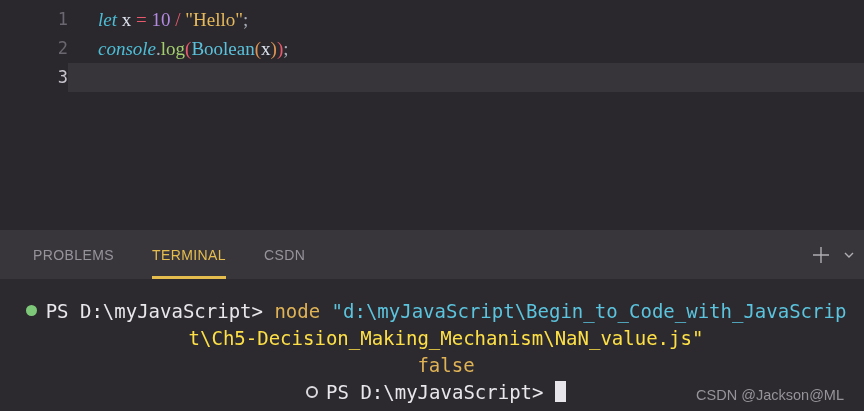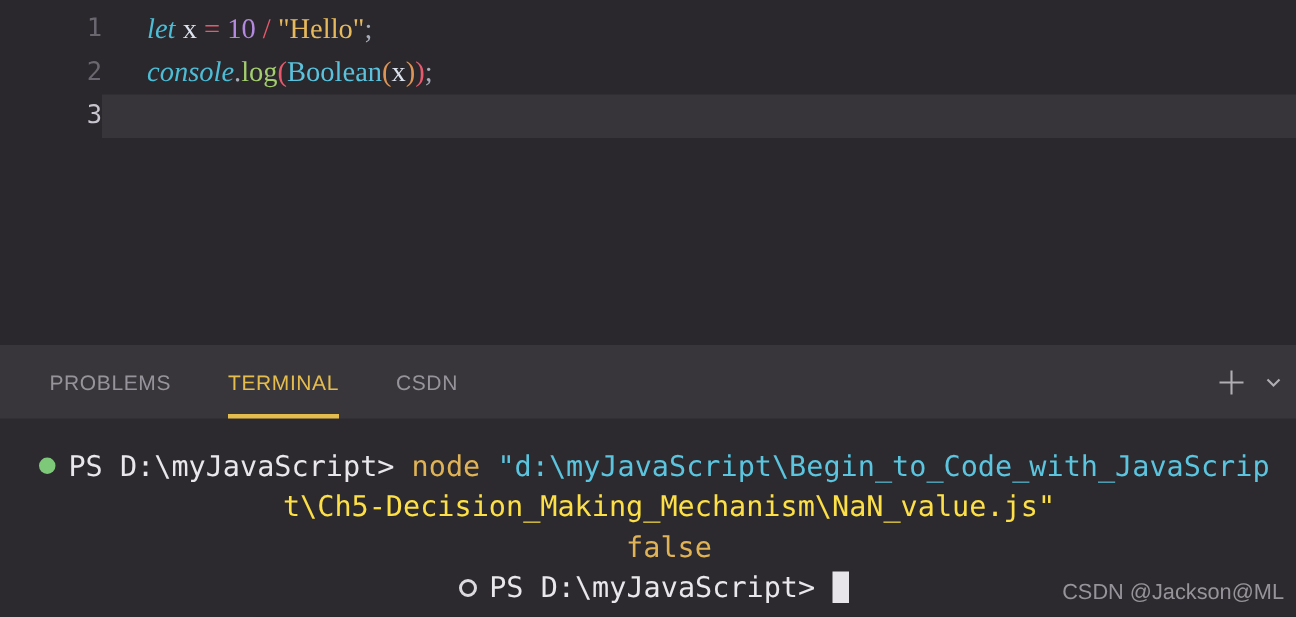--- a/index.html
+++ b/index.html
@@ -22,21 +22,21 @@
   .tabbar-right{margin-left:auto;display:flex;align-items:center;gap:10px;padding-right:2px;}
   .icon-btn{display:flex;align-items:center;justify-content:center;color:#b0adb3;}
   
   .terminal{flex:1;padding:18px 0 0 8px;font-size:19px;position:relative;min-height:0;}
   .term-line{display:flex;align-items:center;height:27px;justify-content:center;}
   .term-line span{white-space:pre;}
   .term-marker{width:20px;flex:none;display:flex;align-items:center;}
   .dot{width:11px;height:11px;border-radius:50%;display:inline-block;}
   .circle{width:8px;height:8px;border-radius:50%;border:2.5px solid #dcdade;display:inline-block;background:transparent;}
   .cursor{width:11px;height:21px;background:#e7e5e9;display:inline-block;flex:none;}
-  .watermark{position:absolute;right:8px;bottom:8px;font-family:"Liberation Sans",sans-serif;
+  .watermark{position:absolute;right:20px;bottom:8px;font-family:"Liberation Sans",sans-serif;
              font-size:14.5px;color:#96939a;}
 </style>
 </head>
 <body>
 
 <div class="screen">
 
   <div class="editor" id="editor-lines">
       <div class="code-line">
         <div class="gutter">1</div>

